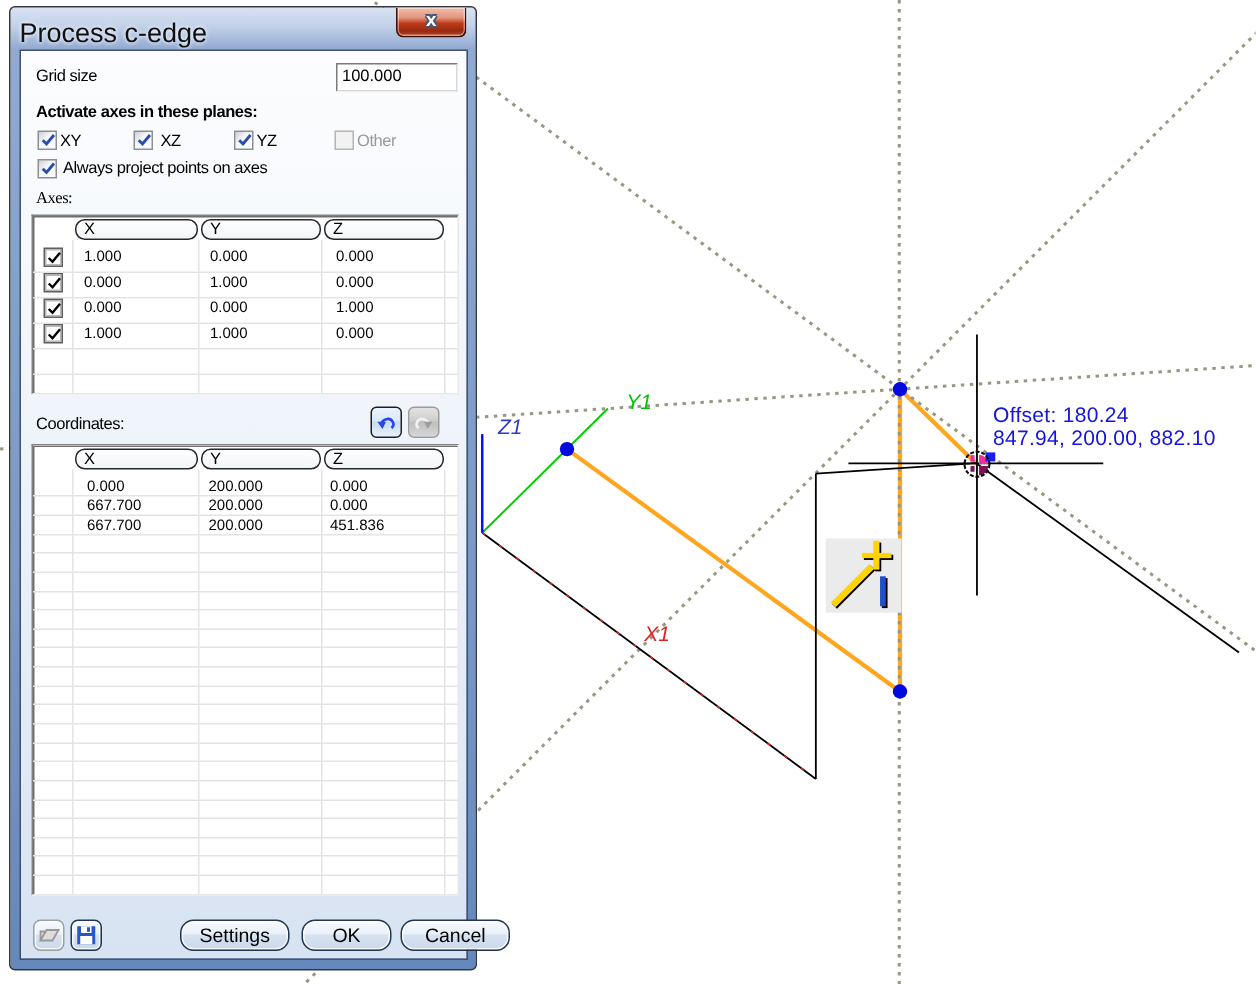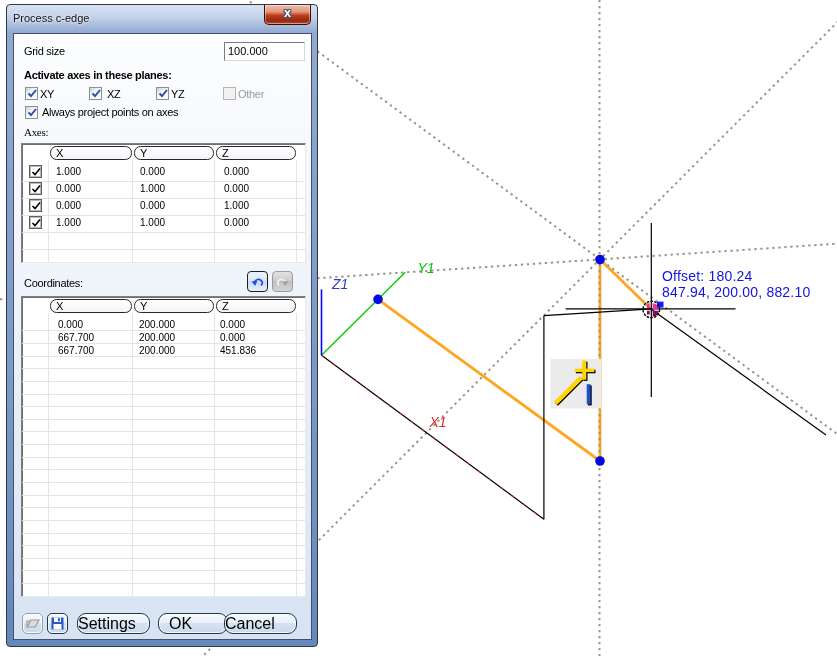--- a/index.html
+++ b/index.html
@@ -8,42 +8,42 @@
 #cv{position:absolute;left:0;top:0;}
 #dlg{position:absolute;left:6px;top:4px;width:310px;height:641px;
      border:1px solid #33373f;border-radius:4px;
      background:linear-gradient(#d8e2f2 0%,#c2d0e8 2%,#92aad2 4.3%,#84a0cb 30%,#7b98c6 60%,#6488bb 100%);}
 #closebtn{position:absolute;left:257px;top:0px;width:45px;height:19px;
      border:1px solid #3c0d06;border-top:none;border-radius:0 0 5px 5px;
      background:linear-gradient(#f3c0ae 0%,#e09780 35%,#cf5d3d 48%,#c03c1d 55%,#96290f 82%,#a93f1f 94%,#c96a43 100%);
      box-shadow:inset 0 0 0 1px rgba(255,255,255,0.4);}
 #closebtn span{display:block;text-align:center;color:#fff;font-size:12.5px;font-weight:bold;
      line-height:16px;text-shadow:1px 0 0 #4a5a72,-1px 0 0 #4a5a72,0 1px 0 #4a5a72,0 -1px 0 #4a5a72,1px 1px 0 #4a5a72,-1px -1px 0 #4a5a72,1px -1px 0 #4a5a72,-1px 1px 0 #4a5a72;}
-#title{position:absolute;left:6px;top:7px;font-size:11px;color:#101010;
+#title{position:absolute;left:6px;top:7px;font-size:18px;color:#101010;
      text-shadow:0 0 3px #e8f0fa,0 0 3px #e8f0fa;}
 #client{position:absolute;left:6px;top:28px;width:297px;height:605px;
      border:1px solid #43506c;
      background:linear-gradient(#fcfdfe 0%,#eef3fa 45%,#dde7f4 85%,#d8e3f2 100%);}
 .lbl{position:absolute;font-size:11px;color:#000;white-space:nowrap;letter-spacing:-0.3px;}
 #gridinput{position:absolute;left:210px;top:8px;width:76px;height:17px;
      border:1px solid #7a7a7a;border-right-color:#d9d9d9;border-bottom-color:#d9d9d9;
      background:#fff;font-size:11px;line-height:17px;padding-left:3px;}
 .vcb{position:absolute;width:11px;height:11px;border:1px solid #8e8f8f;background:linear-gradient(135deg,#cbcfd4 0%,#f4f5f6 40%,#fff 100%);}
 .vcb svg{position:absolute;left:0px;top:-1px;}
 .ccb{position:absolute;width:11px;height:11px;border:1px solid #5f5f5f;box-shadow:inset 0 0 0 1px #b9b9b9;background:#fff;}
 .ccb svg{position:absolute;left:0px;top:0px;}
 .tbl{position:absolute;background:#fff;border:1px solid #808080;border-right-color:#e8e8e8;border-bottom-color:#e8e8e8;box-shadow:inset 1px 1px 0 #6e6e6e;}
 .pill{position:absolute;height:12px;border:1px solid #24282e;border-radius:6.5px;background:linear-gradient(#fff,#f2f4f6);font-size:11px;line-height:12px;padding-left:5px;top:2px;}
 .vline{position:absolute;width:1px;background:#e4e4e4;}
 .hline{position:absolute;height:1px;background:#e4e4e4;}
 .cell{position:absolute;font-size:10px;white-space:nowrap;}
 .btn{position:absolute;height:19px;border:1px solid #21364f;border-radius:9px;
      background:linear-gradient(#f7fafd 0%,#e9f0f8 45%,#d7e2f0 50%,#cbd9eb 100%);
-     font-size:16px;line-height:19px;color:#000;
-     box-shadow:inset 0 0 0 1px rgba(255,255,255,0.8);}
+     font-size:13px;text-align:center;line-height:19px;color:#000;
+     box-shadow:inset 0 0 0 1px rgba(255,255,255,0.8);margin-left:43px;}
 .sbtn{position:absolute;width:19px;height:19px;border:1px solid #21364f;border-radius:5px;
      background:linear-gradient(#f7fafd 0%,#e9f0f8 45%,#d7e2f0 50%,#cbd9eb 100%);
      box-shadow:inset 0 0 0 1px rgba(255,255,255,0.8);}
 .ubtn{position:absolute;width:19px;height:19px;border:1px solid #9aa6b8;border-radius:4px;
      background:linear-gradient(#fcfdfe 0%,#eef2f8 45%,#dbe4f0 50%,#d2ddec 100%);}
 </style>
 </head>
 <body>
 <svg id="cv" width="837" height="656" viewBox="0 0 837 656">
 
@@ -260,16 +260,16 @@
     </div>
     <div class="sbtn" style="left:33px;top:579px;">
       <svg width="19" height="19">
         <rect x="3.5" y="3.5" width="12" height="12" fill="#2858c8"></rect>
         <rect x="6" y="3.5" width="7" height="4.5" fill="#fff"></rect>
         <rect x="10" y="4.2" width="2" height="3" fill="#2858c8"></rect>
         <rect x="5.5" y="10" width="8" height="5.5" fill="#fff"></rect>
       </svg>
     </div>
     <div class="btn" style="left:63px;top:579px;width:71px;">Settings</div>
-    <div class="btn" style="left:144px;top:579px;width:58px;padding-left:10px;">OK</div>
+    <div class="btn" style="left:144px;top:579px;width:58px;">OK</div>
     <div class="btn" style="left:210px;top:579px;width:71px;">Cancel</div>
   </div>
 </div>
 
 </body></html>

